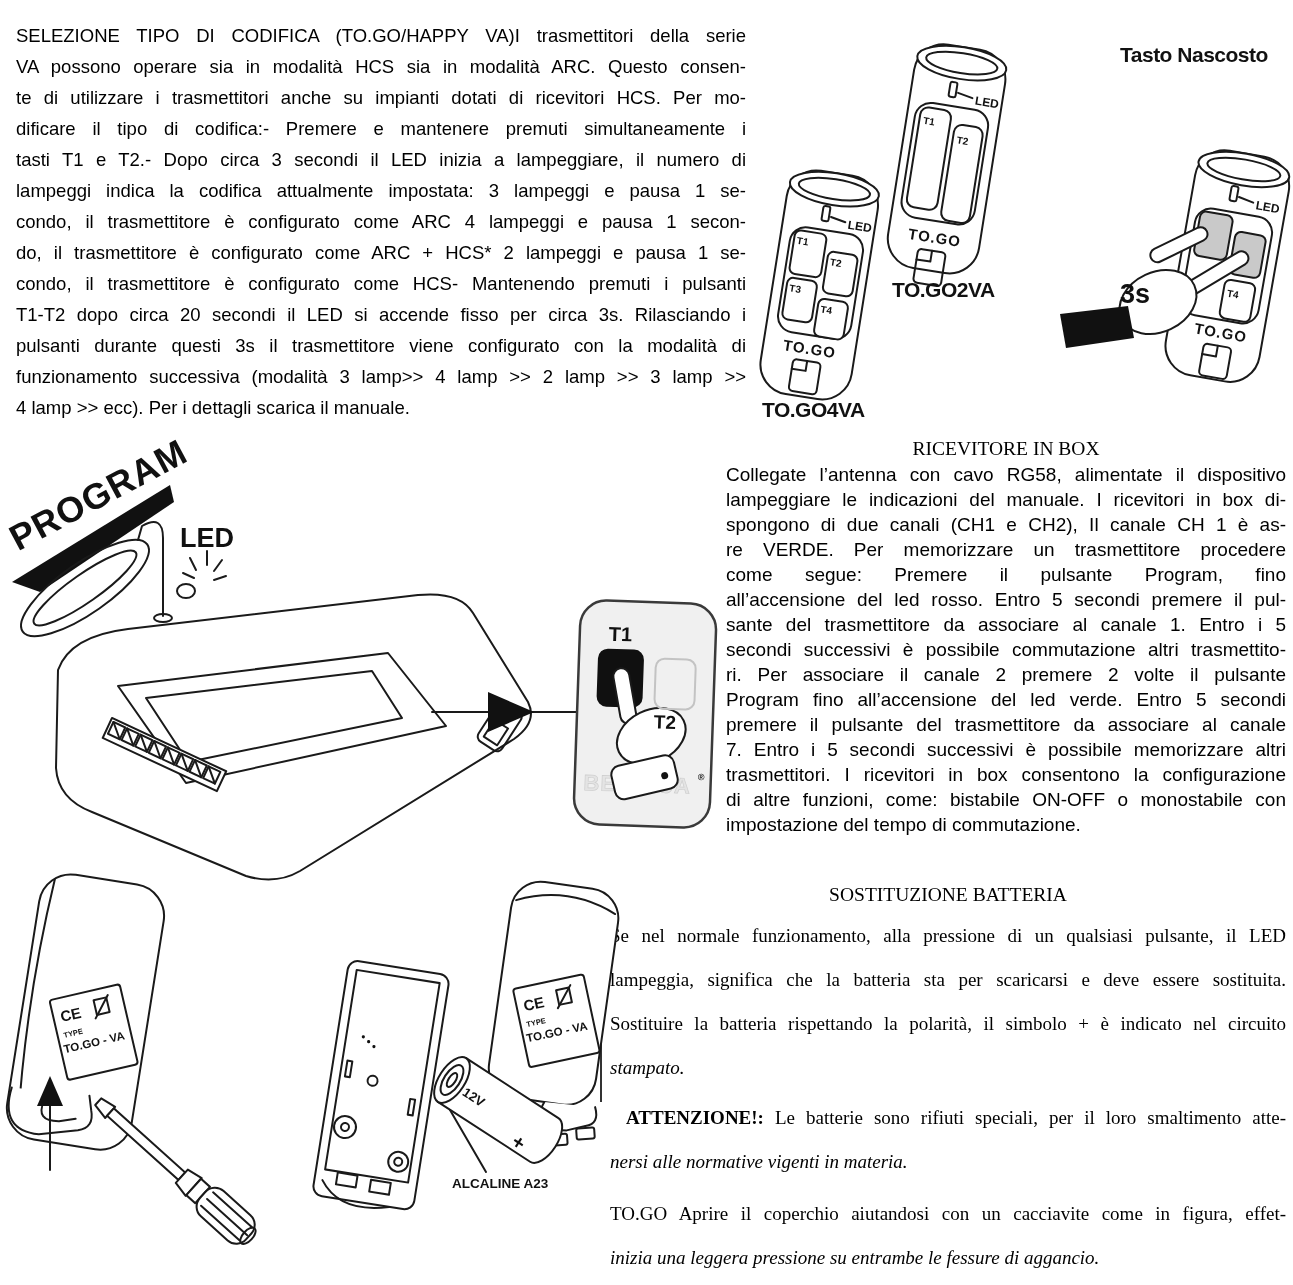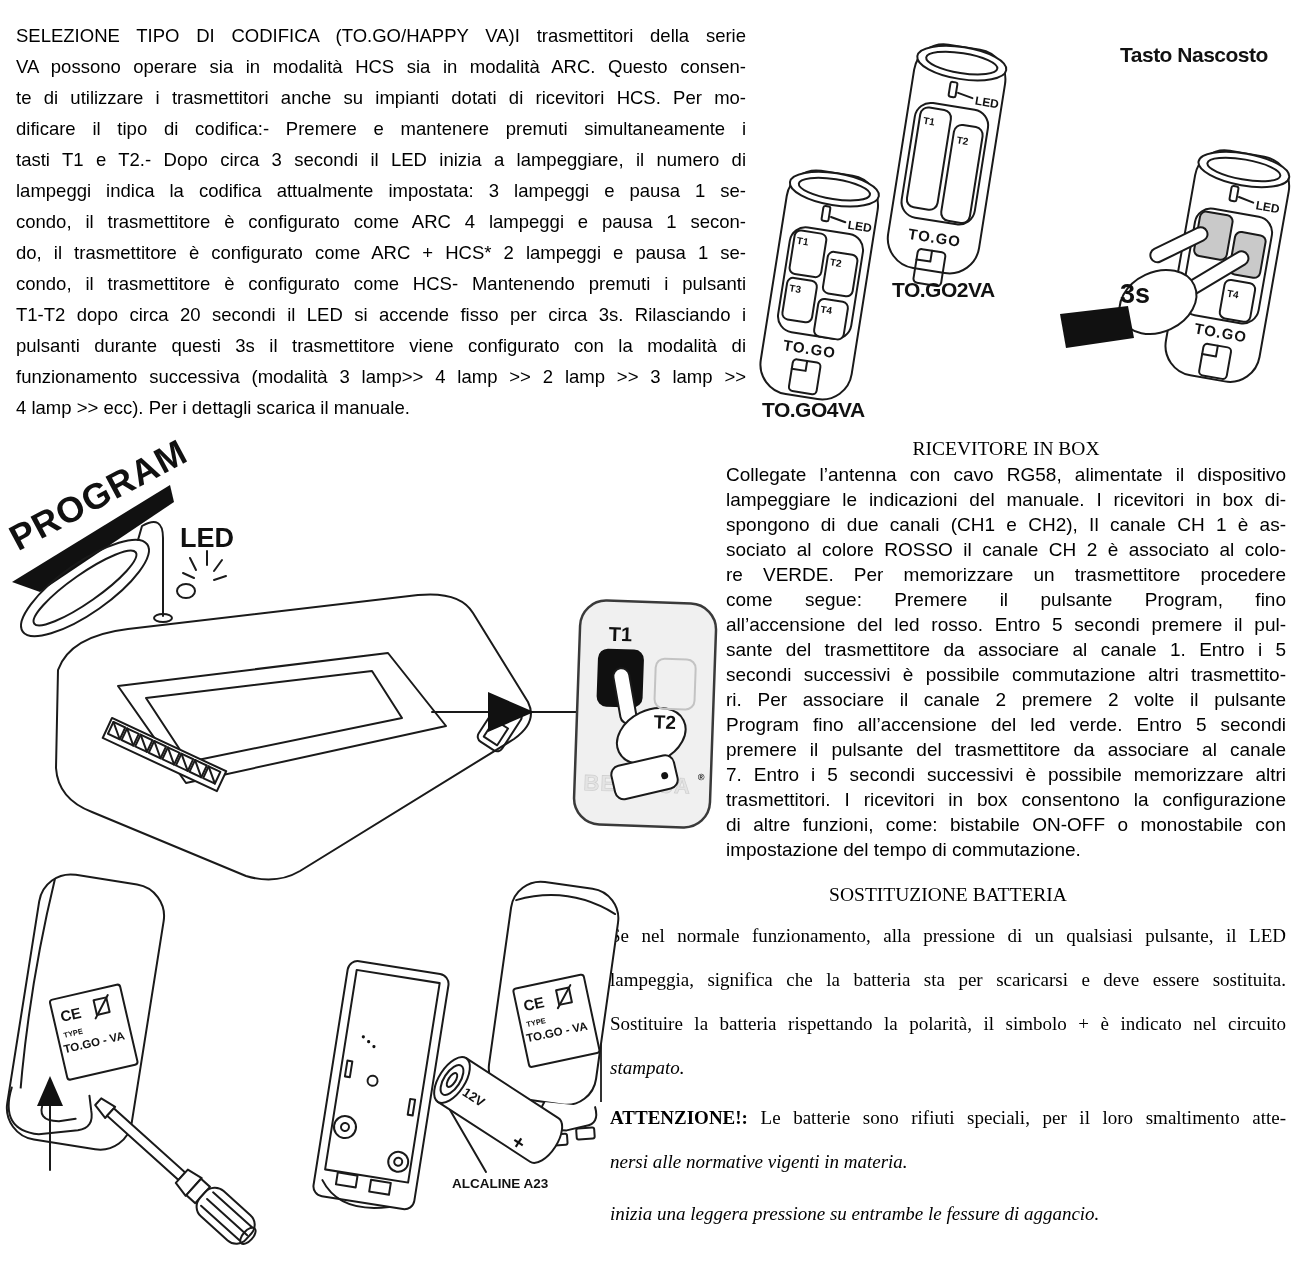--- a/index.html
+++ b/index.html
@@ -10,21 +10,21 @@
   .sans-par{font-family:"Liberation Sans",sans-serif;}
   .sans-par div{text-align:justify;text-align-last:justify;}
   .sans-par div:last-child{text-align-last:left;}
   .par-codifica{font-size:18.5px;line-height:31px;}
   .par-ricevitore{font-size:19px;line-height:25px;}
   
   .serif-par{font-family:"Liberation Serif",serif;font-size:19px;line-height:44px;}
   .serif-par div{text-align:justify;text-align-last:justify;}
   .serif-par div:last-child{text-align-last:left;font-style:italic;}
   .serif-head{font-family:"Liberation Serif",serif;font-size:19.5px;text-align:center;}
-  .attn-line{text-align:justify;text-align-last:justify;}
+  .attn-line{text-align:justify;text-align-last:justify;margin-left:16px;}
   .attn-bold{font-weight:bold;}
   .vrule{width:2px;background:#333;}
   
   svg{overflow:visible;}
   svg .ln{fill:none;stroke:#1a1a1a;stroke-width:2;stroke-linecap:round;stroke-linejoin:round;}
   svg .fw{fill:#fff;stroke:#1a1a1a;stroke-width:2;stroke-linecap:round;stroke-linejoin:round;}
   svg .fb{fill:#111;stroke:none;}
   svg .fg{fill:#c9c9c9;stroke:#1a1a1a;stroke-width:2;}
   svg text{font-family:"Liberation Sans",sans-serif;font-weight:bold;fill:#111;}
   svg .label{font-size:21px;letter-spacing:-0.5px;}
@@ -194,21 +194,20 @@
       <rect x="654" y="228" width="40" height="50" rx="9" fill="none" stroke="#c3c3c3" stroke-width="2"></rect>
       <text x="654" y="298" font-size="19" fill="#c3c3c3">T2</text>
     </g>
   </svg>
 
   <div class="abs serif-head" style="left:726px;top:438px;width:560px;">RICEVITORE IN BOX</div>
   <div class="abs sans-par par-ricevitore" style="left:726px;top:462px;width:560px;">
       <div>Collegate l’antenna con cavo RG58, alimentate il dispositivo</div>
       <div>lampeggiare le indicazioni del manuale. I ricevitori in box di-</div>
       <div>spongono di due canali (CH1 e CH2), Il canale CH 1 è as-</div>
-      <div>sociato al colore ROSSO il canale CH 2 è associato al colo-</div>
       <div>re VERDE. Per memorizzare un trasmettitore procedere</div>
       <div>come segue: Premere il pulsante Program, fino</div>
       <div>all’accensione del led rosso. Entro 5 secondi premere il pul-</div>
       <div>sante del trasmettitore da associare al canale 1. Entro i 5</div>
       <div>secondi successivi è possibile commutazione altri trasmettito-</div>
       <div>ri. Per associare il canale 2 premere 2 volte il pulsante</div>
       <div>Program fino all’accensione del led verde. Entro 5 secondi</div>
       <div>premere il pulsante del trasmettitore da associare al canale</div>
       <div>7. Entro i 5 secondi successivi è possibile memorizzare altri</div>
       <div>trasmettitori. I ricevitori in box consentono la configurazione</div>
@@ -228,20 +227,21 @@
     </div>
 
   <div class="abs serif-par" style="left:610px;top:1096px;width:676px;">
     <div class="attn-line">
       <span class="attn-bold">ATTENZIONE!:</span><span> Le batterie sono rifiuti speciali, per il loro smaltimento atte-</span>
     </div>
     <div>nersi alle normative vigenti in materia.</div>
   </div>
 
   <div class="abs serif-par" style="left:610px;top:1192px;width:676px;">
+      <div>TO.GO Aprire il coperchio aiutandosi con un cacciavite come in figura, effet-</div>
       <div>inizia una leggera pressione su entrambe le fessure di aggancio.</div>
     </div>
 
   <svg class="abs" style="left:0;top:870px;" width="620" height="415" viewBox="0 0 620 415">
 
     <g transform="rotate(9 85 145)">
       <rect class="fw" x="22" y="8" width="126" height="268" rx="32"></rect>
       <path class="ln" d="M 34 16 Q 24 140 36 266" stroke-width="1.5"></path>
       <g transform="rotate(-22 95 160)">
         <rect class="ln" x="60" y="120" width="72" height="82" rx="3" stroke-width="1.5"></rect>

